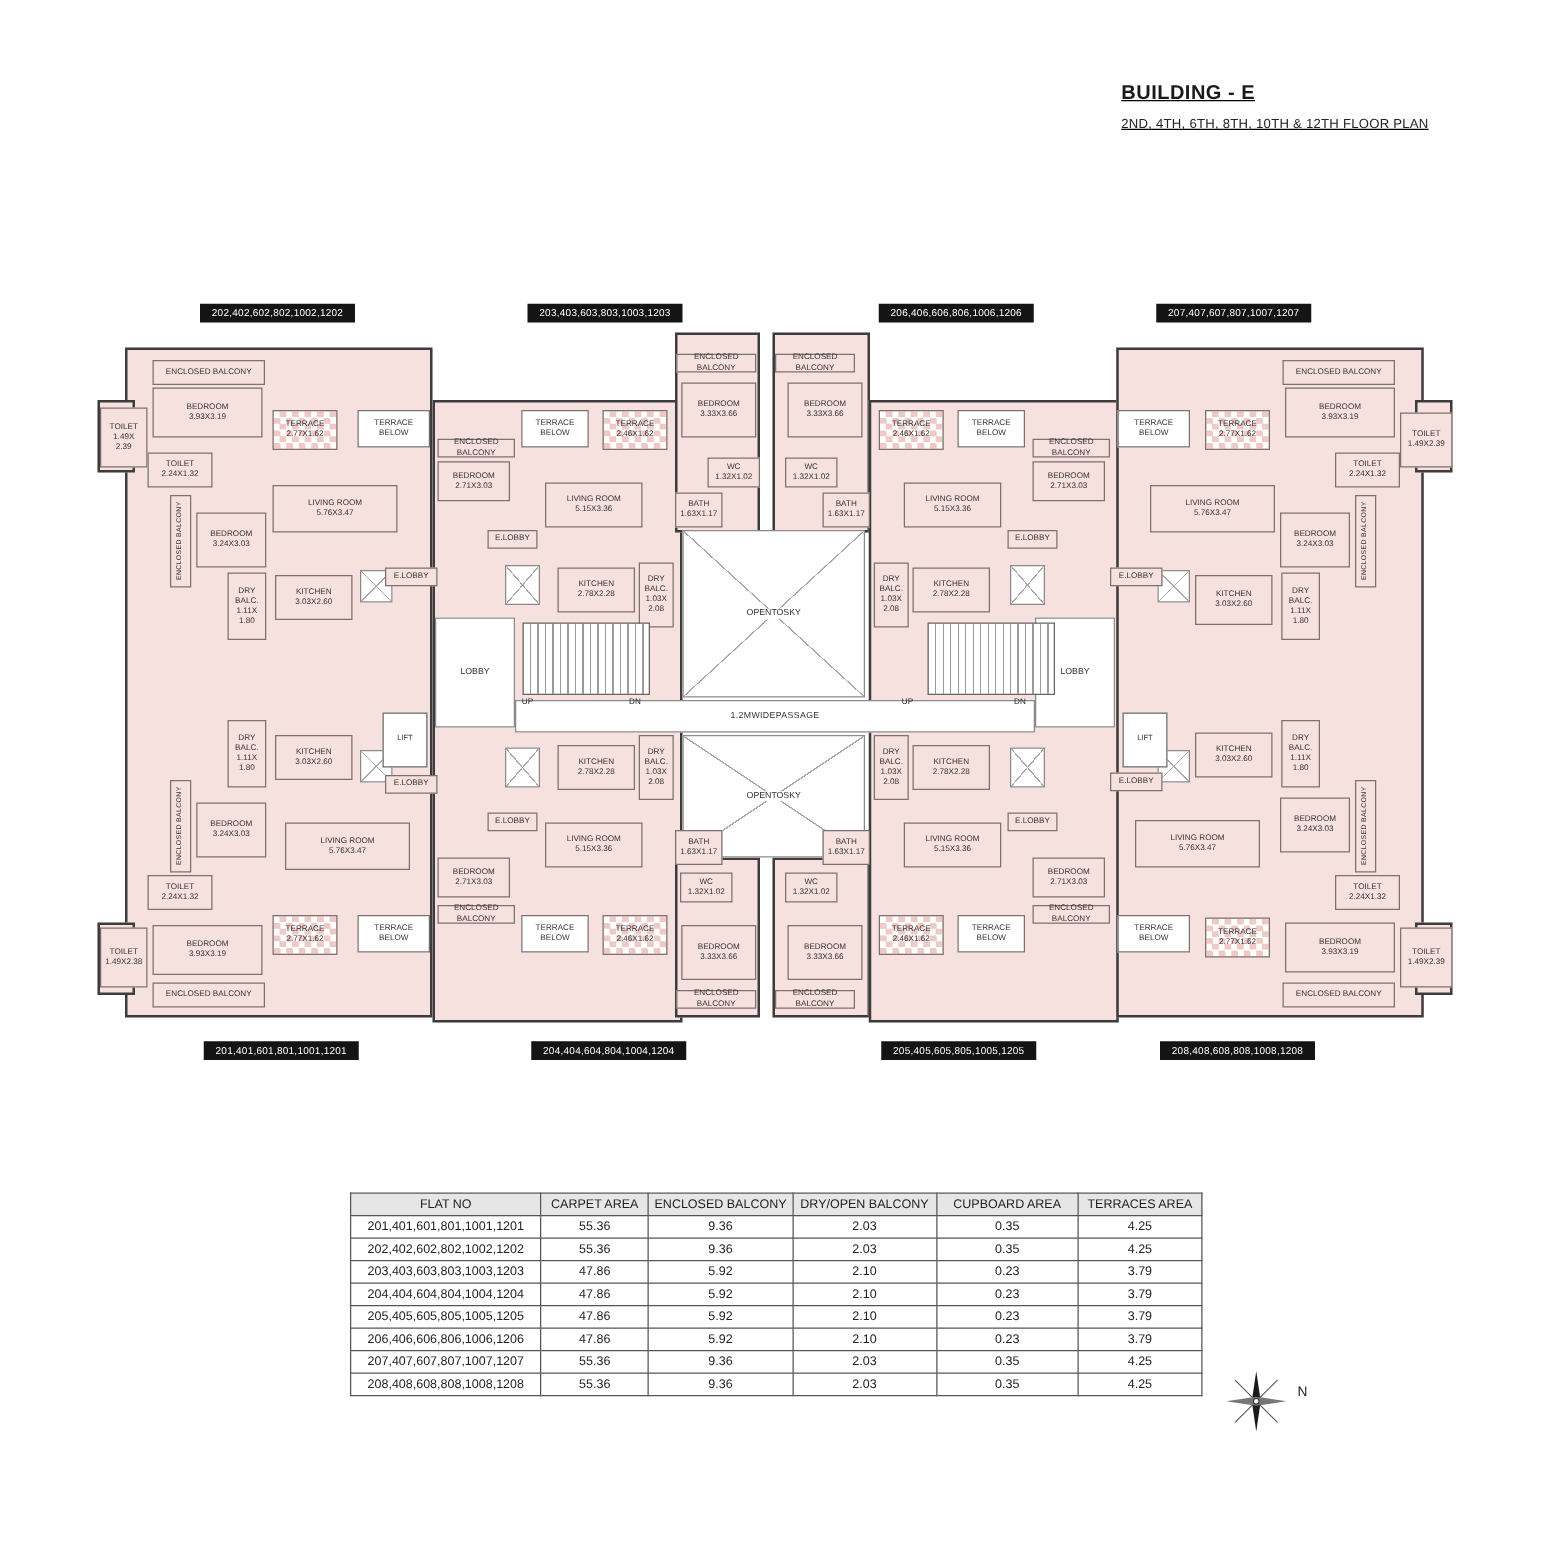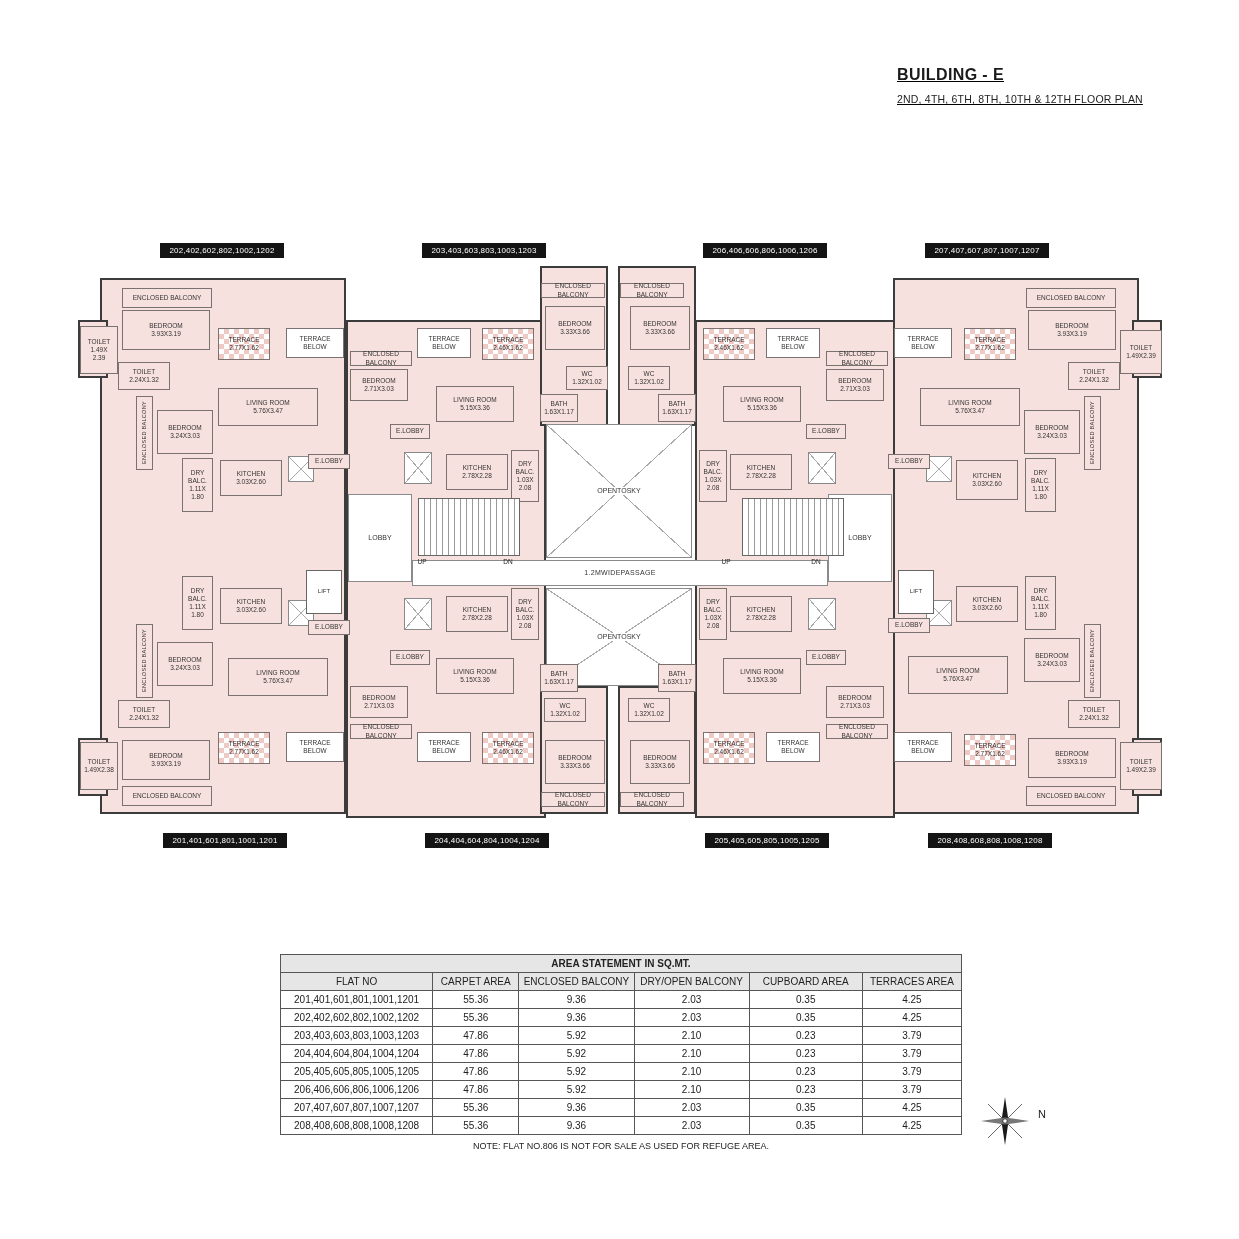--- a/index.html
+++ b/index.html
@@ -427,23 +427,20 @@
         <span>205,405,605,805,1005,1205</span>
       </div>
       <div class="pl bar" style="left: 928px; top: 833px; width: 124px; height: 15px;">
         <span>208,408,608,808,1008,1208</span>
       </div>
     </div>
 
   <div class="table-wrap">
     <table id="area-table">
       <thead>
-        <tr class="title-row">
-          <th colspan="6">AREA STATEMENT IN SQ.MT.</th>
-        </tr>
         <tr class="cols" id="cols-row">
             <th>FLAT NO</th>
             <th>CARPET AREA</th>
             <th>ENCLOSED BALCONY</th>
             <th>DRY/OPEN BALCONY</th>
             <th>CUPBOARD  AREA</th>
             <th>TERRACES AREA</th>
           </tr>
       </thead>
       <tbody id="table-body">
@@ -506,21 +503,20 @@
           <tr>
             <td>208,408,608,808,1008,1208</td>
             <td>55.36</td>
             <td>9.36</td>
             <td>2.03</td>
             <td>0.35</td>
             <td>4.25</td>
           </tr>
         </tbody>
     </table>
-    <div class="note">NOTE: FLAT NO.806 IS NOT FOR SALE AS USED FOR  REFUGE AREA.</div>
   </div>
 
   <div class="compass">
     <svg width="50" height="50" viewBox="0 0 56 56">
       <line x1="9" y1="9" x2="47" y2="47" stroke="#555" stroke-width="1"></line>
       <line x1="47" y1="9" x2="9" y2="47" stroke="#555" stroke-width="1"></line>
       <polygon points="28,1 32,28 28,55 24,28" fill="#1a1a1a"></polygon>
       <polygon points="1,28 28,24 55,28 28,32" fill="#777"></polygon>
       <circle cx="28" cy="28" r="2.5" fill="#fff" stroke="#333" stroke-width="1"></circle>
     </svg>

